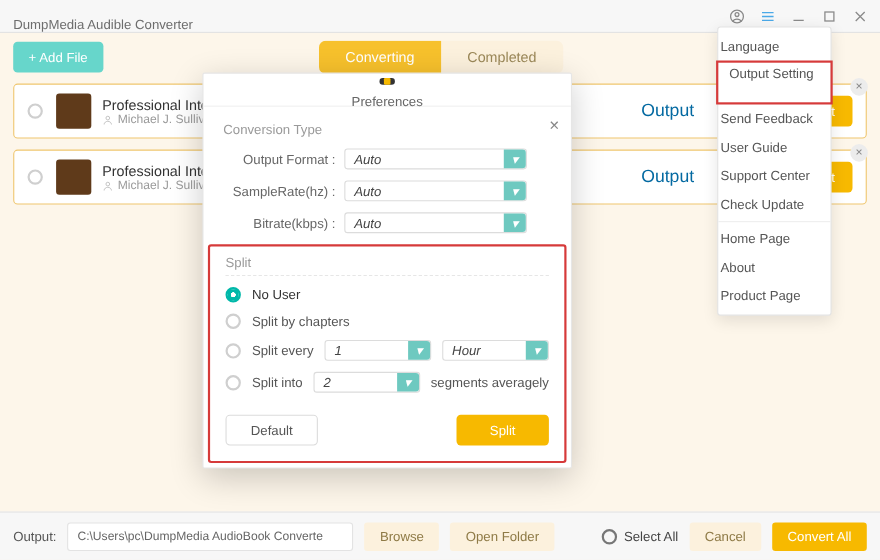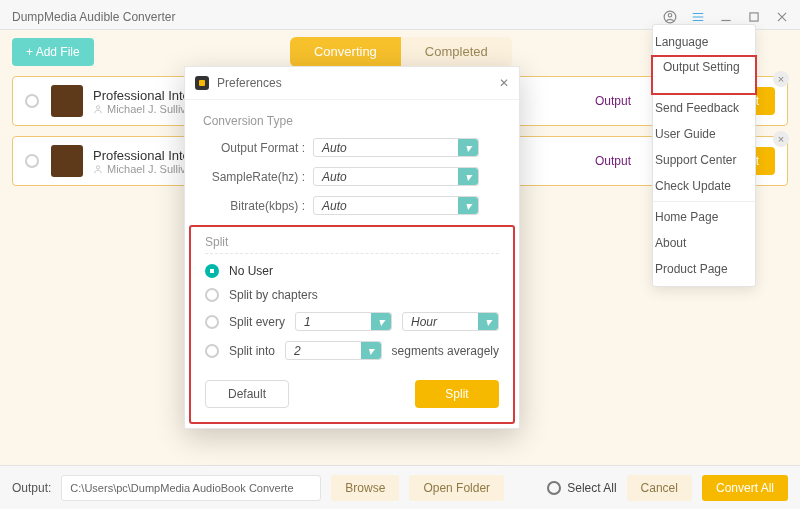--- a/index.html
+++ b/index.html
@@ -12,40 +12,40 @@
     --border:#e3e3e3;
     --text:#444;
     --text-l:#8a8a8a;
     --sel-border:#efc66f;
     --red:#d63a3a;
     --head:#f7f7f7;
   }
   *{box-sizing:border-box;font-family:"Segoe UI",Arial,sans-serif;}
   body{margin:0;width:800px;height:509px;background:var(--bg);position:relative;overflow:hidden;color:var(--text);font-size:13px;}
   
-  .titlebar{height:30px;background:var(--head);border-bottom:1px solid var(--border);display:flex;align-items:center;padding:5px 4px 0 12px;color:#6d6d6d;font-size:12px;}
+  .titlebar{height:30px;background:var(--head);border-bottom:1px solid var(--border);display:flex;align-items:flex-end;padding:5px 4px 0 12px;color:#6d6d6d;font-size:12px;}
   .titlebar .spacer{flex:1;}
   .win-ico{width:28px;height:28px;display:flex;align-items:center;justify-content:center;color:#8a8a8a;}
   .win-ico svg{width:14px;height:14px;}
   
   .toprow{height:36px;display:flex;align-items:center;padding:8px 12px 0 12px;}
   .add-btn{background:#67d6cb;color:#fff;border:none;height:28px;padding:0 14px;border-radius:4px;font-size:12px;display:flex;align-items:center;gap:6px;}
   .tabs{margin-left:auto;margin-right:auto;display:flex;background:var(--cream);border-radius:6px;overflow:hidden;height:30px;transform:translateX(-40px);}
   .tab{padding:0 24px;line-height:30px;color:#9b8858;font-size:13px;}
   .tab.active{background:var(--amber);color:#fff;}
   
   .list{padding:10px 12px 0 12px;display:flex;flex-direction:column;gap:10px;}
   .card{background:var(--panel);border:1px solid var(--sel-border);border-radius:4px;height:50px;display:flex;align-items:center;padding:0 12px;position:relative;}
   .radio{width:14px;height:14px;border:2px solid #cfcfcf;border-radius:50%;margin-right:12px;}
   .thumb{width:32px;height:32px;background:#5f3a1a;border-radius:3px;margin-right:10px;}
   .meta{display:flex;flex-direction:column;}
   .title{font-size:13px;color:#333;}
   .author{font-size:11px;color:#9a9a9a;display:flex;align-items:center;gap:4px;}
   .card .right{margin-left:auto;display:flex;align-items:center;gap:70px;}
-  .outlabel{color:#701a75;font-size:12px;}
+  .outlabel{color:#0369a1;font-size:16px;}
   .convert-btn{background:var(--amber-d);color:#fff;border:none;height:28px;padding:0 16px;border-radius:4px;font-size:12px;}
   .card .close{position:absolute;right:-2px;top:-6px;width:16px;height:16px;border-radius:50%;background:#ececec;color:#888;font-size:11px;display:flex;align-items:center;justify-content:center;}
 
   
   .bottom{position:absolute;left:0;right:0;bottom:0;height:44px;background:var(--head);border-top:1px solid var(--border);display:flex;align-items:center;padding:0 12px;gap:10px;}
   .bottom label{color:#555;font-size:12px;}
   .path{flex:0 0 260px;height:26px;border:1px solid var(--border);border-radius:3px;padding:0 8px;font-size:11px;color:#666;}
   .fbtn{background:var(--cream);border:none;height:26px;padding:0 14px;border-radius:3px;color:#8e7a46;font-size:12px;}
   .spacer2{flex:1;}
   .selectall{display:flex;align-items:center;gap:6px;color:#444;font-size:12px;}
@@ -54,21 +54,21 @@
   .convertall{background:var(--amber-d);color:#fff;}
 
   
   .menu{position:absolute;top:24px;right:44px;width:104px;background:#fff;border:1px solid var(--border);border-radius:3px;box-shadow:0 4px 14px rgba(0,0,0,.1);padding:4px 0;}
   .menu-item{height:26px;line-height:26px;padding:0 2px;font-size:12px;color:#555;}
   .menu hr{border:none;border-top:1px solid #eee;margin:2px 0;}
   .menu-item.outline{border:2px solid var(--red);margin:0 -2px;padding:0 10px;height:40px;line-height:20px;}
 
   
   .dialog{position:absolute;left:184px;top:66px;width:336px;background:#fff;border:1px solid #e6e6e6;box-shadow:0 8px 30px rgba(0,0,0,.2);border-radius:2px;}
-  .dlg-head{height:30px;display:flex;align-items:center;gap:8px;padding:16px 10px;color:#666;font-size:12px;border-bottom:1px solid #f0f0f0;}
+  .dlg-head{height:30px;display:flex;align-items:center;gap:8px;padding:4px 10px;color:#666;font-size:12px;border-bottom:1px solid #f0f0f0;flex-direction:column;}
   .dlg-head .x{margin-left:auto;color:#888;}
   .dlg-body{padding:10px 18px 16px 18px;}
   .section-title{color:#9a9a9a;font-size:12px;margin:4px 0 10px 0;}
   .formrow{display:flex;align-items:center;margin-bottom:10px;}
   .formrow .lbl{width:110px;text-align:right;color:#666;font-size:12px;padding-right:8px;}
   .select{flex:1;max-width:166px;height:19px;border:1px solid #dcdcdc;border-radius:3px;padding:0 8px;color:#444;font-size:12px;display:flex;align-items:center;position:relative;background:#fff;font-style:italic;}
   .select .arrow{position:absolute;right:0;top:0;width:20px;height:100%;background:#6ec9c0;border-radius:0 3px 3px 0;display:flex;align-items:center;justify-content:center;color:#fff;}
   .small-num{width:34px;}
   .small-sel{width:56px;}
   .split-wrap{border:2.5px solid var(--red);border-radius:3px;margin:4px -14px -12px -14px;padding:8px 14px 14px 14px;}

